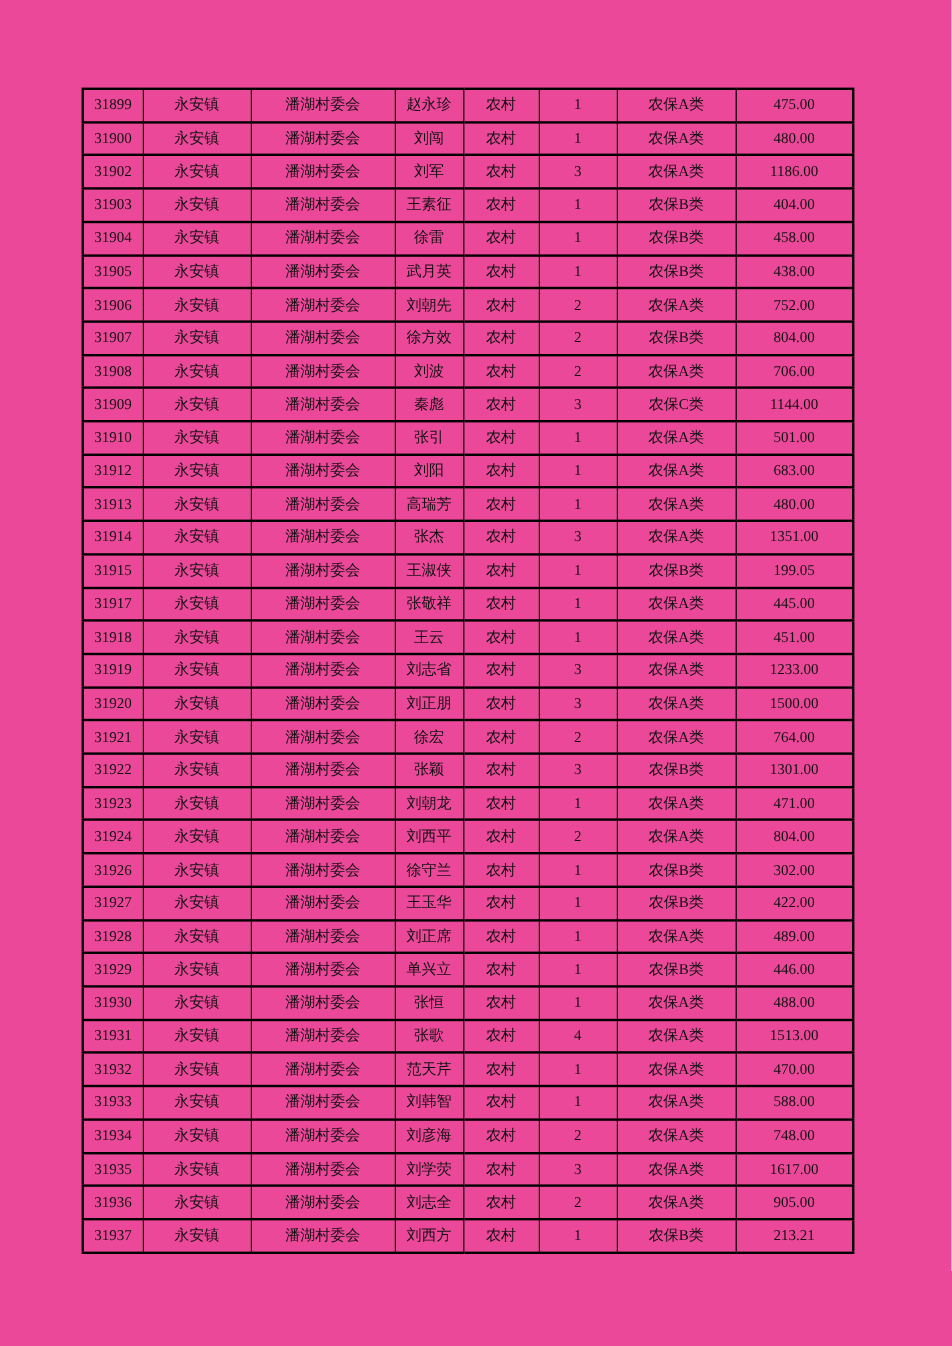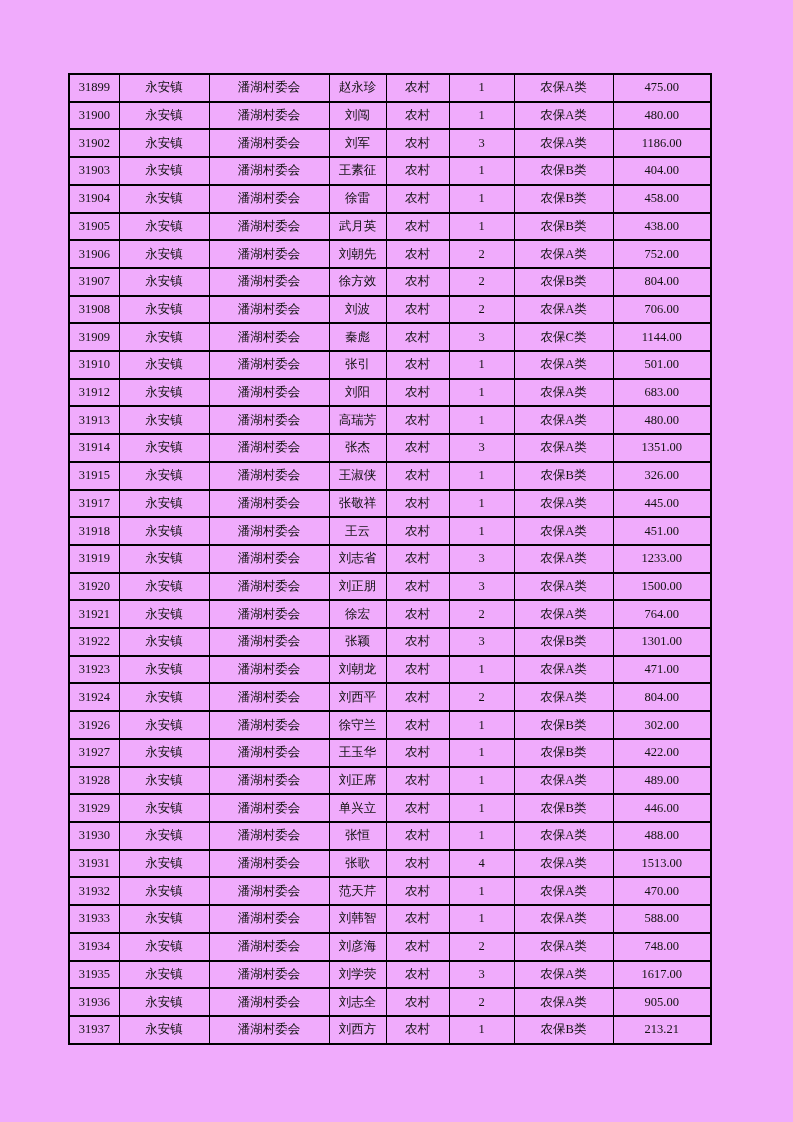--- a/index.html
+++ b/index.html
@@ -4,21 +4,21 @@
 <style>
   html, body {
     margin: 0;
     padding: 0;
     background: #ffffff;
   }
   .page {
     position: relative;
     width: 793px;
     height: 1122px;
-    background: #f0abfc;
+    background: #ec4899;
     overflow: hidden;
   }
   table.roster {
     position: absolute;
     left: 68px;
     top: 73px;
     width: 642px;
     height: 972px;
     border-collapse: collapse;
     table-layout: fixed;
@@ -196,21 +196,21 @@
           <td>1351.00</td>
         </tr>
         <tr>
           <td>31915</td>
           <td>永安镇</td>
           <td>潘湖村委会</td>
           <td>王淑侠</td>
           <td>农村</td>
           <td>1</td>
           <td>农保B类</td>
-          <td>326.00</td>
+          <td>199.05</td>
         </tr>
         <tr>
           <td>31917</td>
           <td>永安镇</td>
           <td>潘湖村委会</td>
           <td>张敬祥</td>
           <td>农村</td>
           <td>1</td>
           <td>农保A类</td>
           <td>445.00</td>

